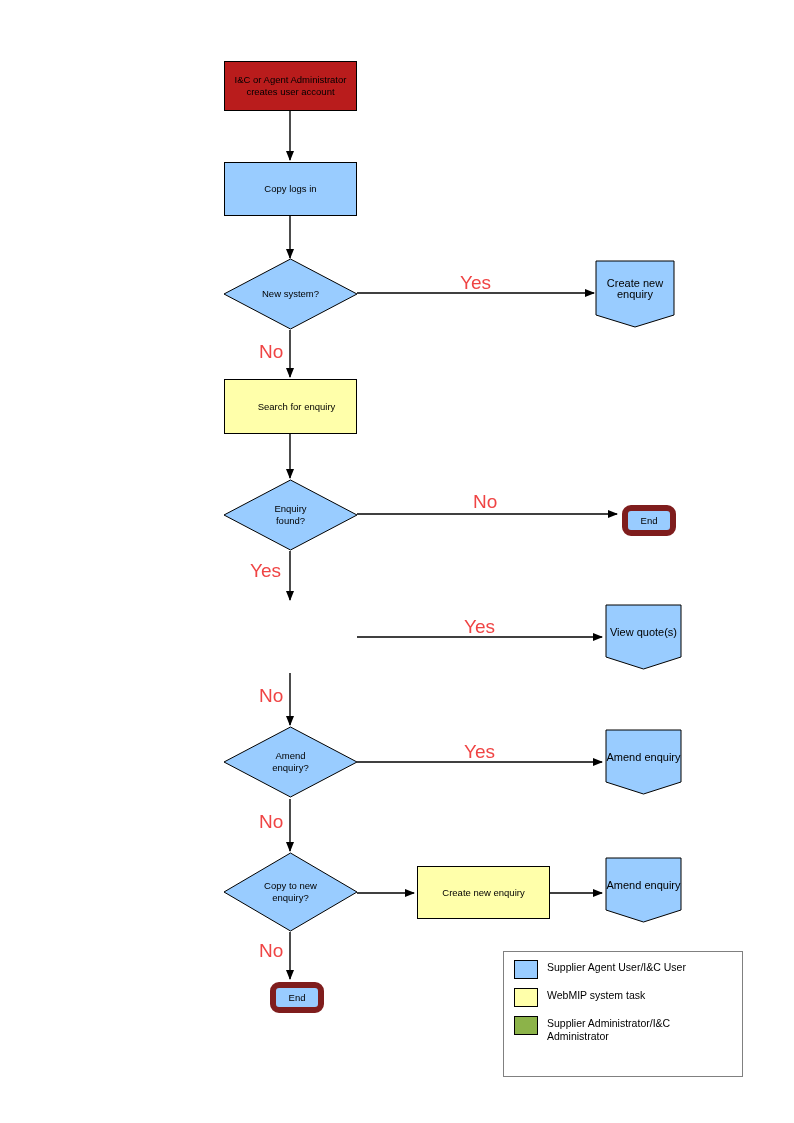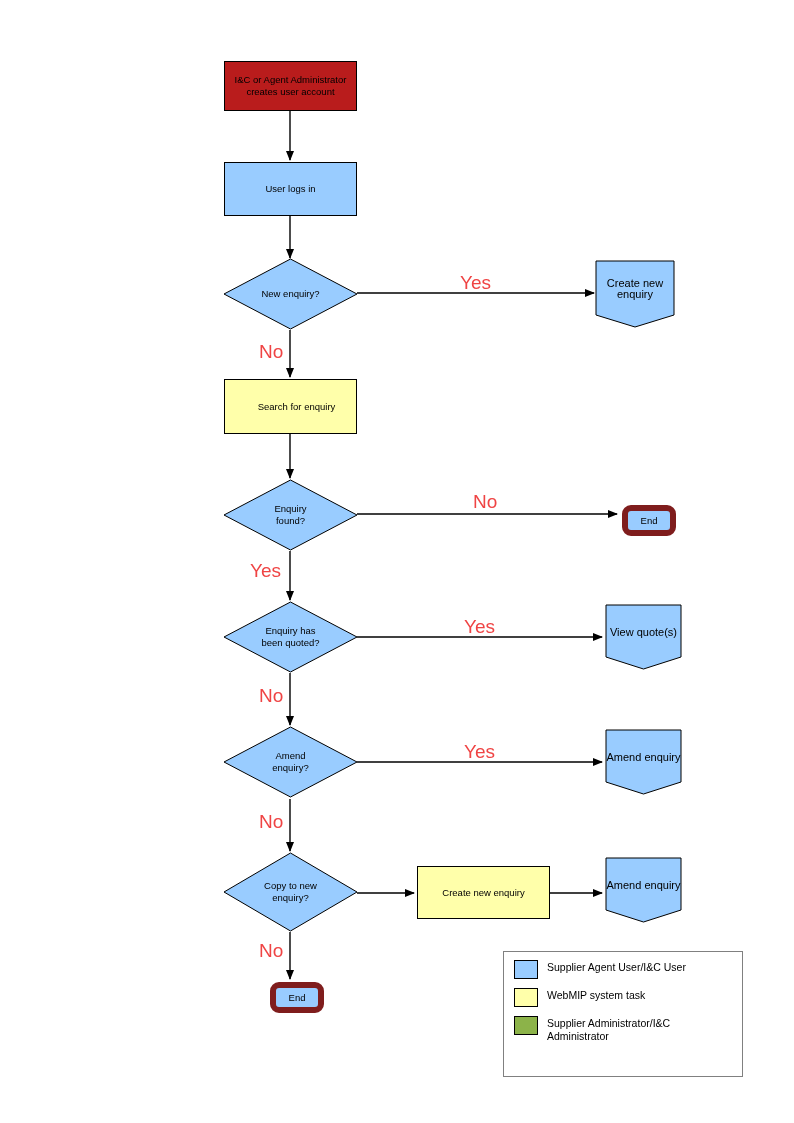--- a/index.html
+++ b/index.html
@@ -177,28 +177,28 @@
 
     <path d="M290,932 L290,979" stroke="#000000" stroke-width="1.4" fill="none" marker-end="url(#arrow)"></path>
   </svg>
 
   <div class="node rect green" style="left:224px; top:61px; width:133px; height:50px;">
     <span class="rect-label">I&amp;C or Agent Administrator
 creates user account</span>
   </div>
 
   <div class="node rect blue" style="left:224px; top:162px; width:133px; height:54px;">
-    <span class="rect-label">User logs in</span>
+    <span class="rect-label">Copy logs in</span>
   </div>
 
   <div class="diamond-wrap" style="left:223px; top:258px; width:135px; height:72px;">
     <svg width="135" height="72">
       <polygon points="67.5,1 134,36 67.5,71 1,36" fill="#99ccff" stroke="#000000" stroke-width="1"></polygon>
     </svg>
-    <div class="diamond-label">New enquiry?</div>
+    <div class="diamond-label">New system?</div>
   </div>
 
   <div class="doc-wrap" style="left:595px; top:260px; width:80px; height:68px;">
     <svg width="80" height="68">
       <path d="M1,1 L79,1 L79,55 L40,67 L1,55 Z" fill="#99ccff" stroke="#000000" stroke-width="1"></path>
     </svg>
     <div class="doc-label">Create new
 enquiry</div>
   </div>
 
@@ -211,27 +211,20 @@
       <polygon points="67.5,1 134,36 67.5,71 1,36" fill="#99ccff" stroke="#000000" stroke-width="1"></polygon>
     </svg>
     <div class="diamond-label">Enquiry
 found?</div>
   </div>
 
   <div class="terminator" style="left:622px; top:505px; width:42px; height:19px;">
     <span>End</span>
   </div>
 
-  <div class="diamond-wrap" style="left:223px; top:601px; width:135px; height:72px;">
-    <svg width="135" height="72">
-      <polygon points="67.5,1 134,36 67.5,71 1,36" fill="#99ccff" stroke="#000000" stroke-width="1"></polygon>
-    </svg>
-    <div class="diamond-label">Enquiry has
-been quoted?</div>
-  </div>
 
   <div class="doc-wrap" style="left:605px; top:604px; width:77px; height:66px;">
     <svg width="77" height="66">
       <path d="M1,1 L76,1 L76,53 L38.5,65 L1,53 Z" fill="#99ccff" stroke="#000000" stroke-width="1"></path>
     </svg>
     <div class="doc-label">View quote(s)</div>
   </div>
 
   <div class="diamond-wrap" style="left:223px; top:726px; width:135px; height:72px;">
     <svg width="135" height="72">

